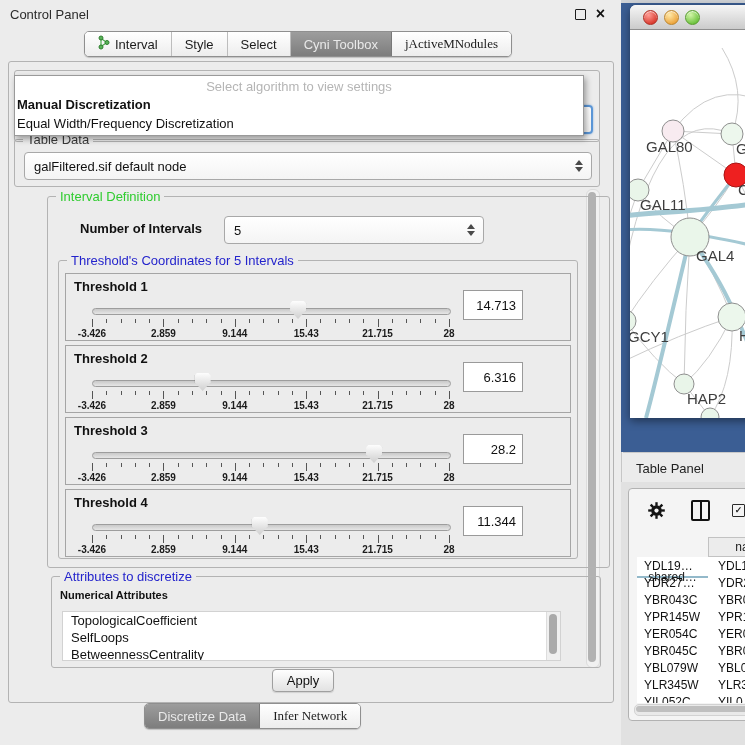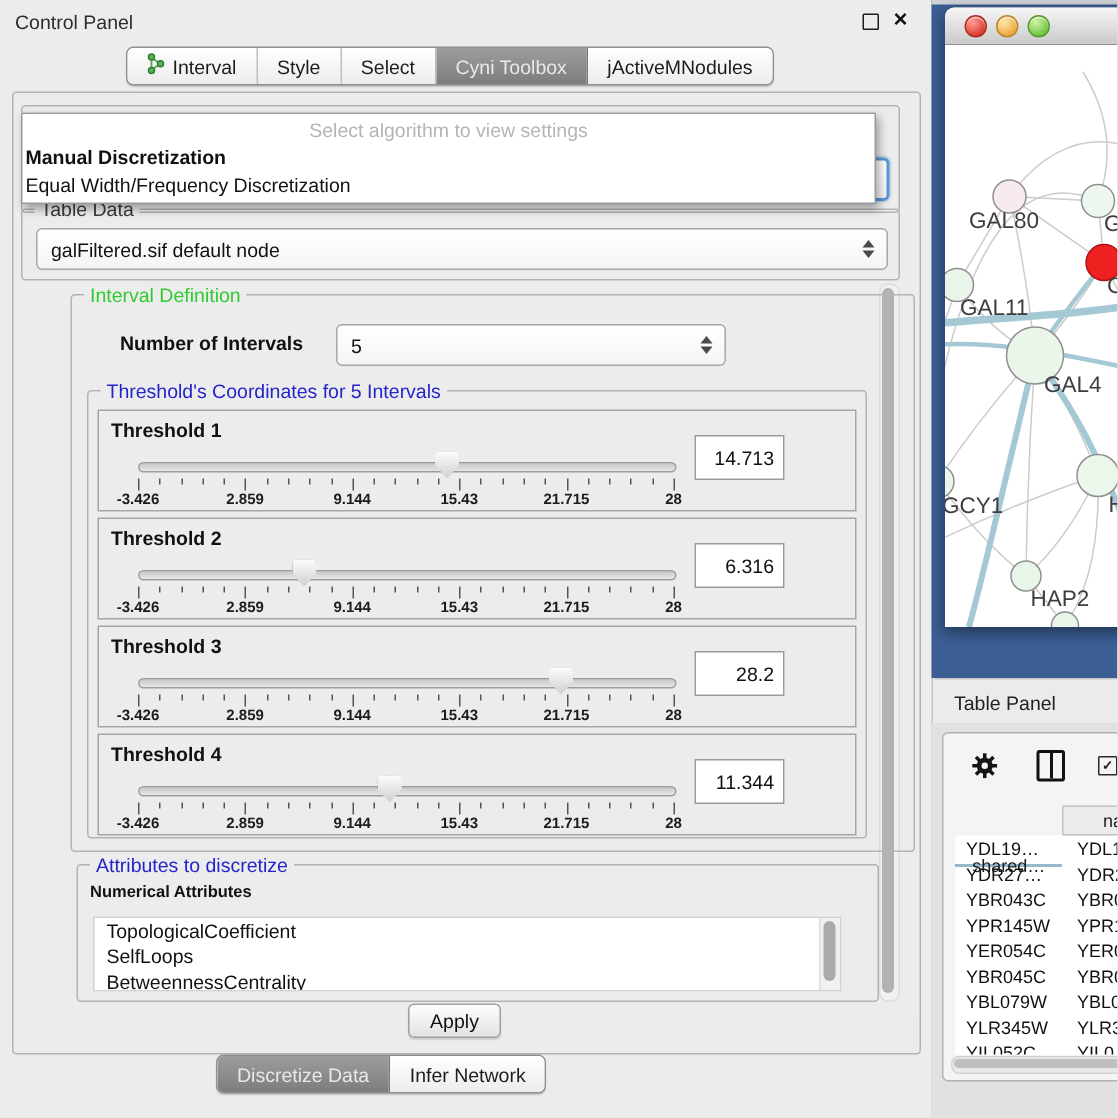--- a/index.html
+++ b/index.html
@@ -10,21 +10,21 @@
   .cp-titlebar{position:absolute;left:0;top:0;width:100%;height:29px;display:flex;align-items:center;}
   .cp-title{font-size:13px;color:#2c2c2c;padding-left:10px;}
   .winbtns{position:absolute;right:16px;top:8px;display:flex;gap:10px;align-items:center;}
   .floatbox{width:9px;height:9px;border:1.5px solid #1d1d1d;border-radius:1px;display:inline-block;}
   .closex{font-size:16px;font-weight:bold;color:#111;line-height:12px;}
   
   .seg{position:absolute;display:flex;border:1px solid #8f8f8f;border-radius:5px;overflow:hidden;
        background:#fff;box-shadow:0 1px 1px rgba(0,0,0,.18);height:24px;}
   .seg .tab{display:flex;align-items:center;gap:5px;padding:0 13px;font-size:13px;color:#1c1c1c;
        background:linear-gradient(#ffffff,#ededed);border-right:1px solid #bdbdbd;white-space:nowrap;}
-  .seg .tab:last-child{border-right:none;}
+  .seg .tab:last-child{border-right:none;font-family:Liberation Serif, serif;}
   .seg .tab.sel{background:linear-gradient(#9d9d9d,#7d7d7d);color:#e9e9e9;border-right-color:#787878;}
   #topTabs{left:84px;top:31px;}
   #bottomTabs{left:144px;top:703px;}
   
   .cp-main{position:absolute;left:8px;top:61px;width:604px;height:640px;background:#ececec;
            border:1px solid #b3b3b3;border-radius:3px;}
   .group{position:absolute;border:1px solid #b3b3b3;border-radius:3px;}
   .glabel{position:absolute;top:-8px;left:8px;background:#ececec;padding:0 4px;font-size:13px;line-height:15px;}
   .glabel.green{color:#2fcc2f;}
   .glabel.blue{color:#2424cc;}
@@ -377,21 +377,21 @@
                     <span class="ticklabel" style="left: 100%;">28</span>
                   </div>
                   <div class="thumb" style="left: calc(47% - 8px);"></div>
                 </div>
                 <div class="valbox">11.344</div>
               </div>
             </div>
         </div>
       </div>
 
-      <div class="group" style="left:42px;top:514px;width:533px;height:90px;">
+      <div class="group" style="left:42px;top:514px;width:533px;height:90px;padding-left:15px;">
         <span class="glabel blue">Attributes to discretize</span>
         <span class="attr-label">Numerical Attributes</span>
         <div class="attrlist">
           <div id="attrItems">
               <div class="attritem">TopologicalCoefficient</div>
               <div class="attritem">SelfLoops</div>
               <div class="attritem">BetweennessCentrality</div>
             </div>
           <div class="lscroll">
               <div class="lthumb"></div>

